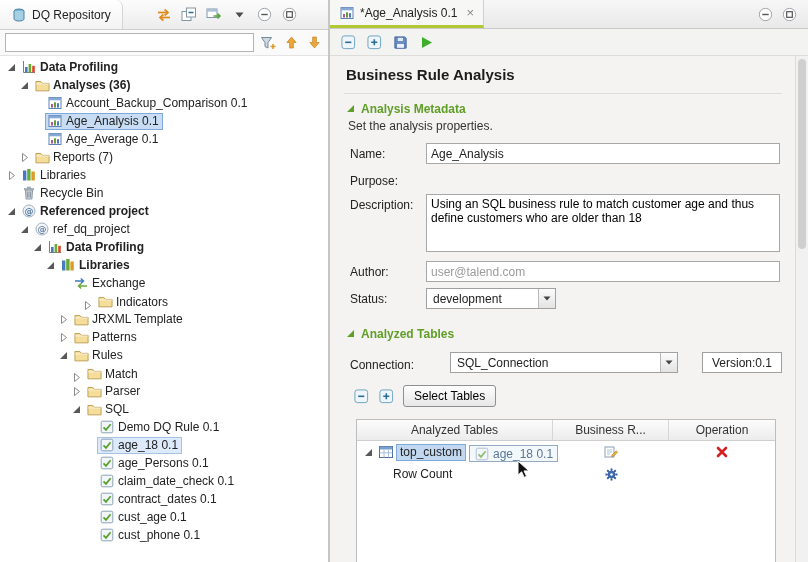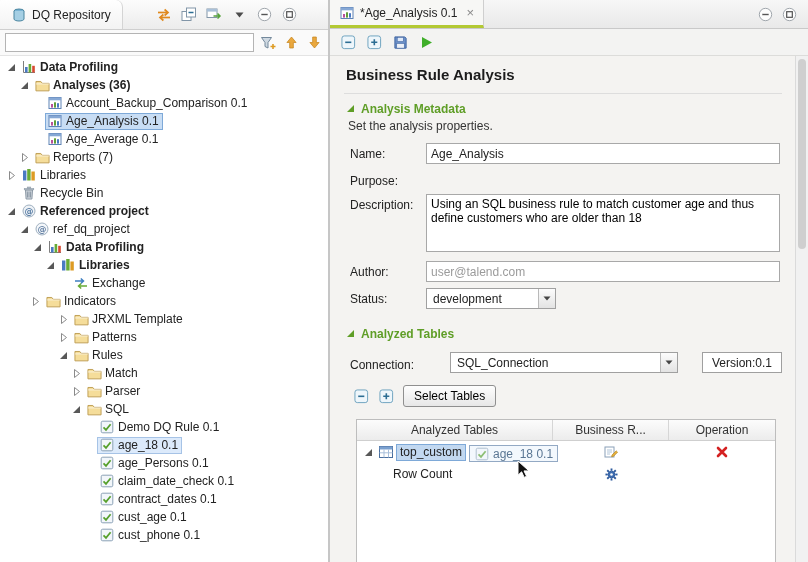--- a/index.html
+++ b/index.html
@@ -344,21 +344,21 @@
           <span class="node">
             <span class="ticon">
               <svg width="14" height="13" viewBox="0 0 14 13">
                 <path d="M1 4 h8 M6.8 1.5 L9.5 4 L6.8 6.5" fill="none" stroke="#3f7fc1" stroke-width="1.5"></path>
                 <path d="M13 9 h-8 M7.2 6.5 L4.5 9 L7.2 11.5" fill="none" stroke="#67ab36" stroke-width="1.5"></path>
               </svg>
             </span>
             <span class="tlabel">Exchange</span>
           </span>
         </div>
-        <div class="tree-row" style="padding-left: 28px;">
+        <div class="tree-row" style="padding-left: 80px; align-items: flex-end;">
           <span class="twistie">
             <svg width="9" height="9" viewBox="0 0 9 9">
               <polygon points="2.5,0.5 7.5,4.5 2.5,8.5" fill="#ffffff" stroke="#8a8a8a"></polygon>
             </svg>
           </span>
           <span class="node">
             <span class="ticon">
               <svg width="15" height="13" viewBox="0 0 16 13">
                 <path d="M1 2.2 h5.2 l1.6 2 H15 v8 H1 Z" fill="#f5dd9a" stroke="#bd9c51"></path>
                 <path d="M1 4.8 h14" stroke="#ffffff" stroke-opacity="0.7"></path>
@@ -408,21 +408,21 @@
           <span class="node">
             <span class="ticon">
               <svg width="15" height="13" viewBox="0 0 16 13">
                 <path d="M1 2.2 h5.2 l1.6 2 H15 v8 H1 Z" fill="#f5dd9a" stroke="#bd9c51"></path>
                 <path d="M1 4.8 h14" stroke="#ffffff" stroke-opacity="0.7"></path>
               </svg>
             </span>
             <span class="tlabel">Rules</span>
           </span>
         </div>
-        <div class="tree-row" style="padding-left: 69px;">
+        <div class="tree-row" style="padding-left: 69px; align-items: flex-end;">
           <span class="twistie">
             <svg width="9" height="9" viewBox="0 0 9 9">
               <polygon points="2.5,0.5 7.5,4.5 2.5,8.5" fill="#ffffff" stroke="#8a8a8a"></polygon>
             </svg>
           </span>
           <span class="node">
             <span class="ticon">
               <svg width="15" height="13" viewBox="0 0 16 13">
                 <path d="M1 2.2 h5.2 l1.6 2 H15 v8 H1 Z" fill="#f5dd9a" stroke="#bd9c51"></path>
                 <path d="M1 4.8 h14" stroke="#ffffff" stroke-opacity="0.7"></path>

